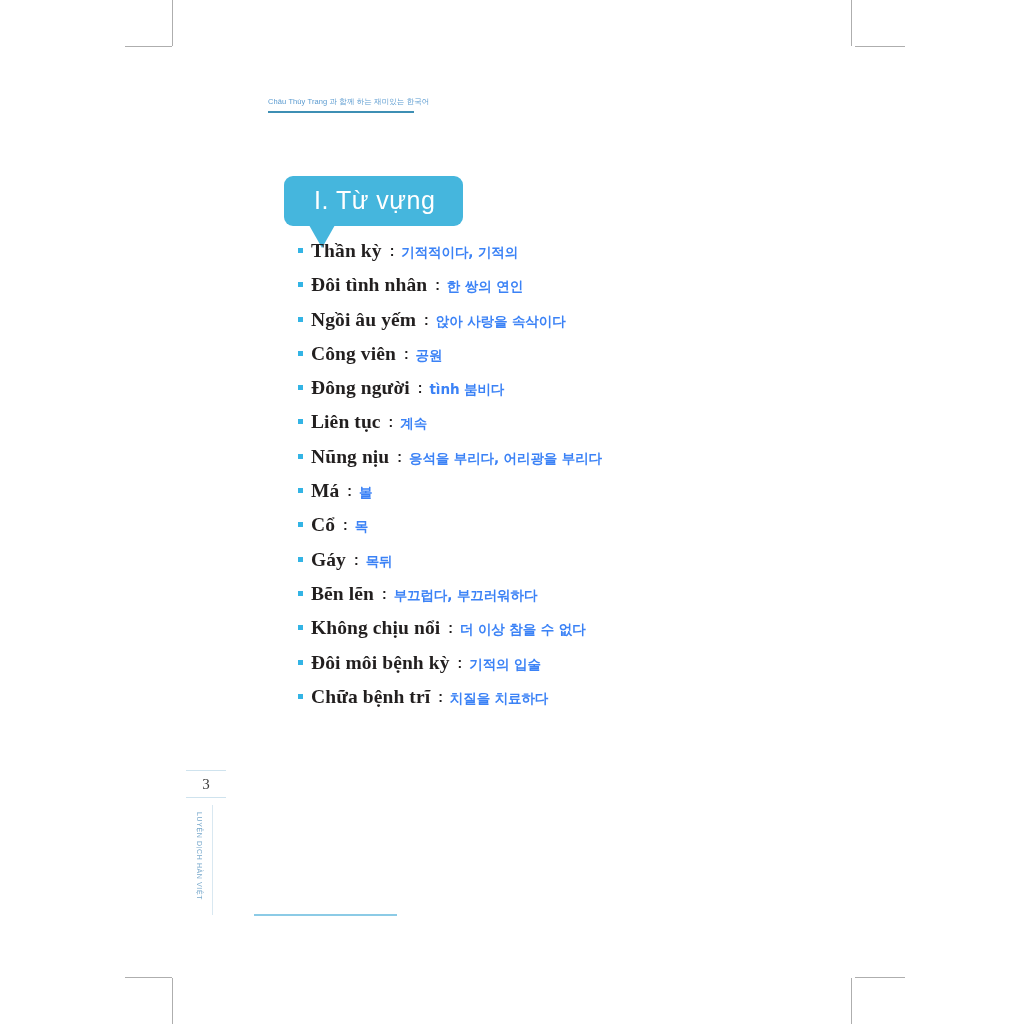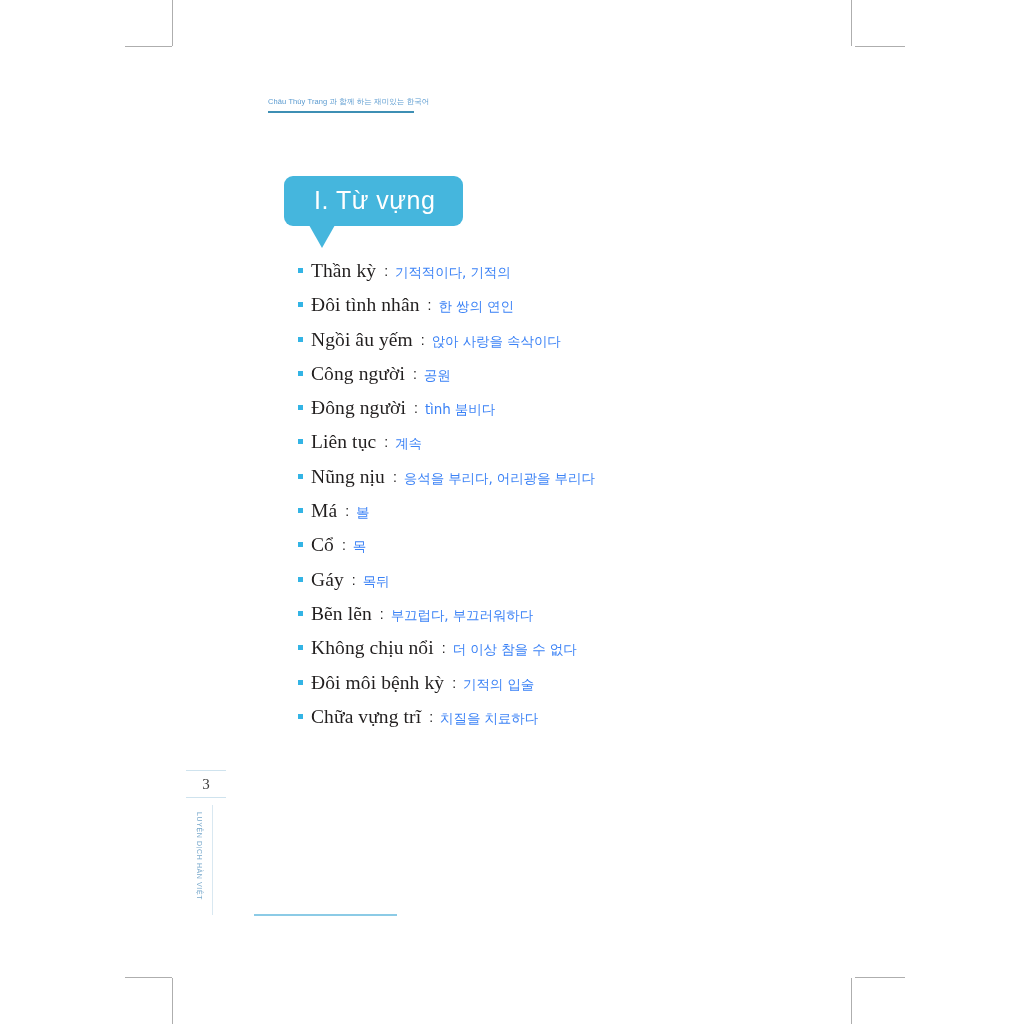--- a/index.html
+++ b/index.html
@@ -85,22 +85,23 @@
     height: 0;
     border-left: 13px solid transparent;
     border-right: 13px solid transparent;
     border-top: 23px solid #45b6dd;
   }
 
   
   .vocab-list {
     position: absolute;
     left: 298px;
-    top: 260px;
+    top: 240px;
     width: 620px;
+    font-weight: bold;
   }
   .vocab-item {
     display: flex;
     align-items: baseline;
     height: 34.3px;
     white-space: nowrap;
   }
   .vocab-bullet {
     width: 5px;
     height: 5px;
@@ -225,21 +226,21 @@
       <span class="vocab-ko">한 쌍의 연인</span>
     </div>
     <div class="vocab-item">
       <span class="vocab-bullet"></span>
       <span class="vocab-vn">Ngồi âu yếm</span>
       <span class="vocab-sep">:</span>
       <span class="vocab-ko">앉아 사랑을 속삭이다</span>
     </div>
     <div class="vocab-item">
       <span class="vocab-bullet"></span>
-      <span class="vocab-vn">Công người</span>
+      <span class="vocab-vn">Công viên</span>
       <span class="vocab-sep">:</span>
       <span class="vocab-ko">공원</span>
     </div>
     <div class="vocab-item">
       <span class="vocab-bullet"></span>
       <span class="vocab-vn">Đông người</span>
       <span class="vocab-sep">:</span>
       <span class="vocab-ko">tình 붐비다</span>
     </div>
     <div class="vocab-item">
@@ -285,21 +286,21 @@
       <span class="vocab-ko">더 이상 참을 수 없다</span>
     </div>
     <div class="vocab-item">
       <span class="vocab-bullet"></span>
       <span class="vocab-vn">Đôi môi bệnh kỳ</span>
       <span class="vocab-sep">:</span>
       <span class="vocab-ko">기적의 입술</span>
     </div>
     <div class="vocab-item">
       <span class="vocab-bullet"></span>
-      <span class="vocab-vn">Chữa vựng trĩ</span>
+      <span class="vocab-vn">Chữa bệnh trĩ</span>
       <span class="vocab-sep">:</span>
       <span class="vocab-ko">치질을 치료하다</span>
     </div>
   </div>
 
 <div class="folio">
   <div class="folio-rule"></div>
   <div class="folio-num">3</div>
   <div class="folio-rule"></div>
 </div>

